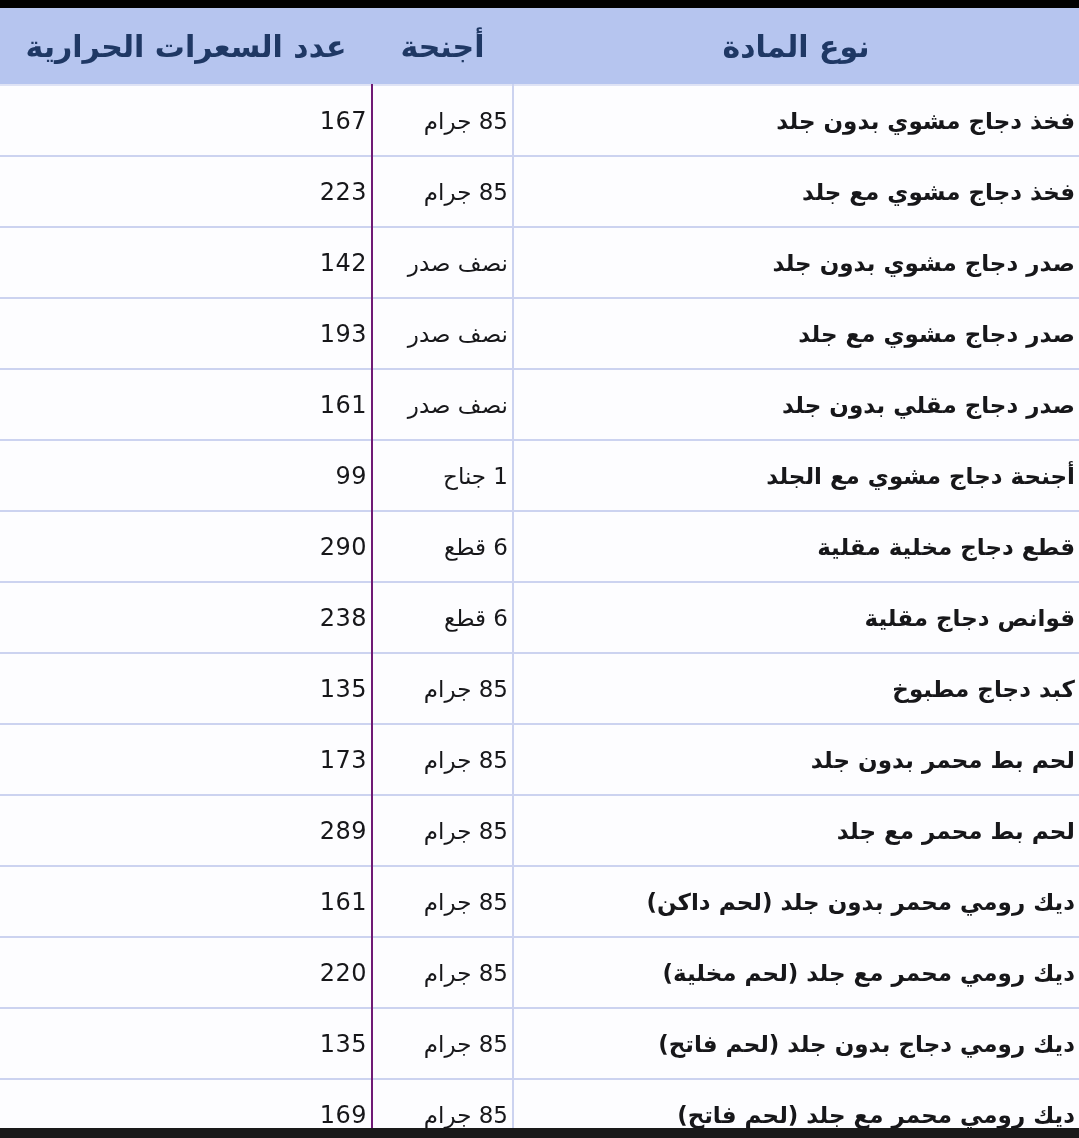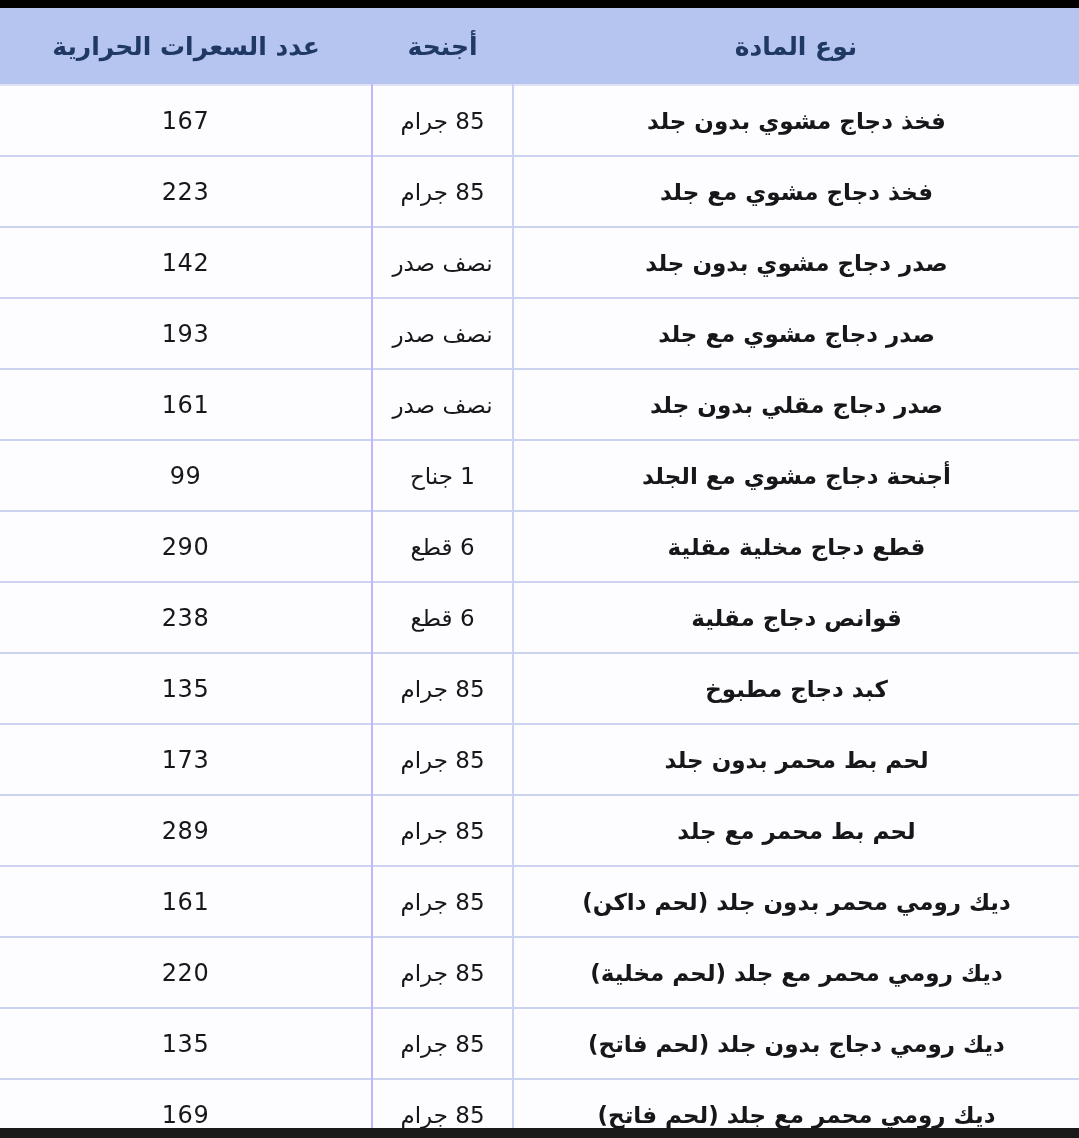--- a/index.html
+++ b/index.html
@@ -50,60 +50,60 @@
     direction: rtl;
   }
 
   table.nutrition col.c-item { width: 566px; }
   table.nutrition col.c-qty  { width: 141px; }
   table.nutrition col.c-cal  { width: 372px; }
 
   thead th {
     background: #b6c5ef;
     color: #1f3864;
-    font-size: 25px;
+    font-size: 30px;
     font-weight: bold;
     height: 76px;
     padding: 0 14px;
     text-align: center;
     vertical-align: middle;
     border: none;
     letter-spacing: 0.5px;
   }
 
   thead th.th-item { }
   thead th.th-qty { }
   thead th.th-cal { }
 
   tbody td {
     background: #fdfdff;
     color: #17171a;
     font-size: 23px;
     height: 69px;
-    text-align: center;
+    text-align: right;
     vertical-align: middle;
     border-top: 2px solid #ccd3f0;
     border-bottom: 0;
     padding: 0 4px;
     white-space: nowrap;
   }
 
   tbody tr:first-child td {
     border-top: 2px solid #dfe3f5;
   }
 
   tbody td.cell-item {
     border-left: 2px solid #ccd3f0;
     border-right: none;
     font-size: 23px;
     font-weight: bold;
   }
 
   tbody td.cell-qty {
-    border-left: 2px solid #c4b5fd;
+    border-left: 2px solid #701a75;
     font-size: 23px;
   }
 
   tbody td.cell-cal {
     font-size: 24px;
     letter-spacing: 0.5px;
     direction: ltr;
   }
 </style>
 </head>

